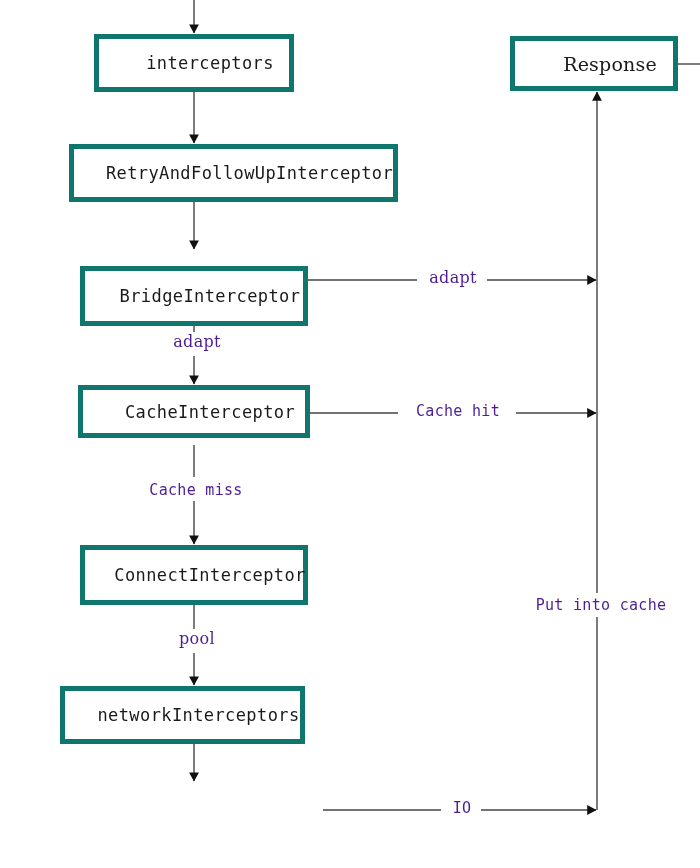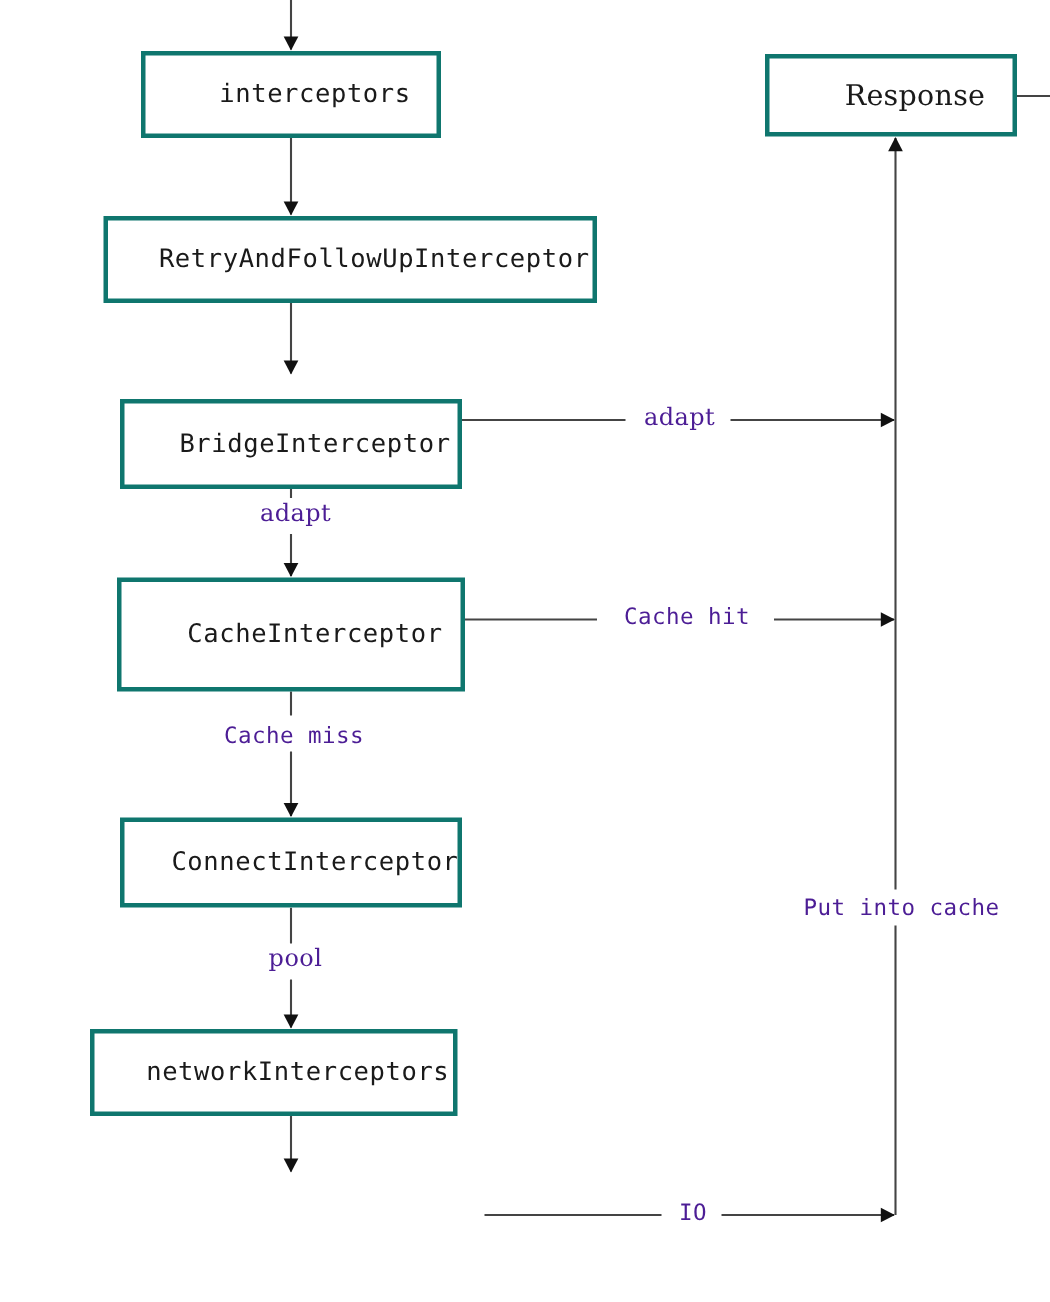--- a/index.html
+++ b/index.html
@@ -19,21 +19,21 @@
     position: absolute;
     left: 0;
     top: 0;
     width: 700px;
     height: 868px;
     pointer-events: none;
   }
   .node {
     position: absolute;
     box-sizing: border-box;
-    border: 3px solid #0f766e;
+    border: 5px solid #0f766e;
     background: #ffffff;
     display: flex;
     align-items: center;
     justify-content: center;
     color: #1a1a1a;
     font-family: "DejaVu Sans Mono", monospace;
     font-size: 17px;
     letter-spacing: 0.4px;
     white-space: nowrap;
     padding-left: 32px;
@@ -118,21 +118,21 @@
   </div>
 
   <div class="node" style="left:29px; top:144px; width:329px; height:58px;margin-left:40px;">
     <span>RetryAndFollowUpInterceptor</span>
   </div>
 
   <div class="node" style="left:80px; top:266px; width:228px; height:60px;">
     <span>BridgeInterceptor</span>
   </div>
 
-  <div class="node" style="left:78px; top:385px; width:232px; height:76px;">
+  <div class="node" style="left:78px; top:385px; width:232px; height:53px;">
     <span>CacheInterceptor</span>
   </div>
 
   <div class="node" style="left:80px; top:545px; width:228px; height:60px;">
     <span>ConnectInterceptor</span>
   </div>
 
   <div class="node" style="left:60px; top:686px; width:245px; height:58px;">
     <span>networkInterceptors</span>
   </div>

